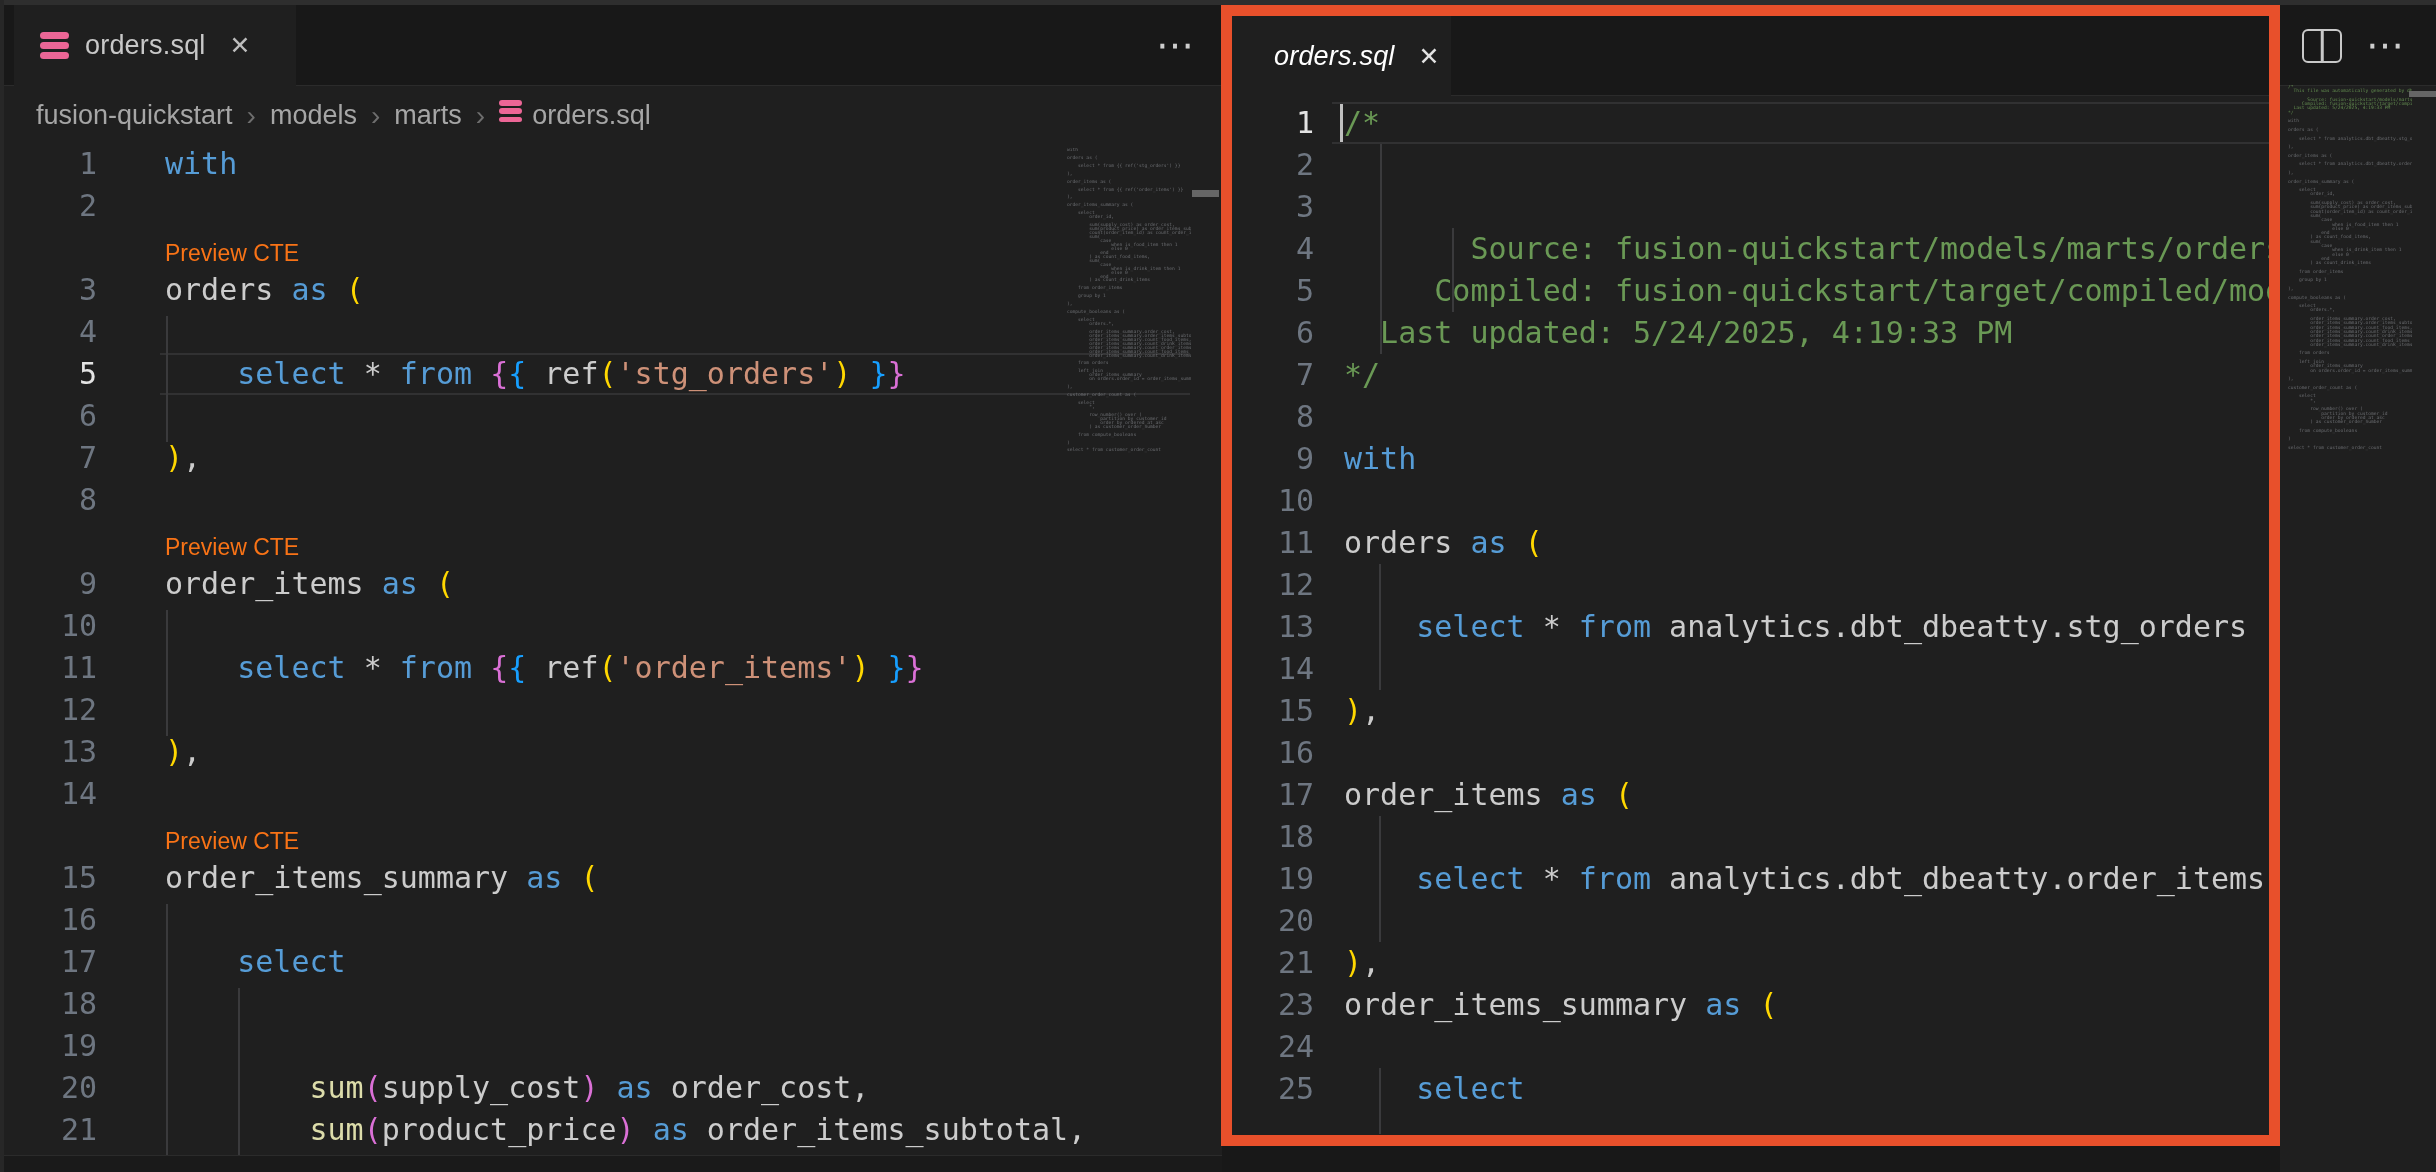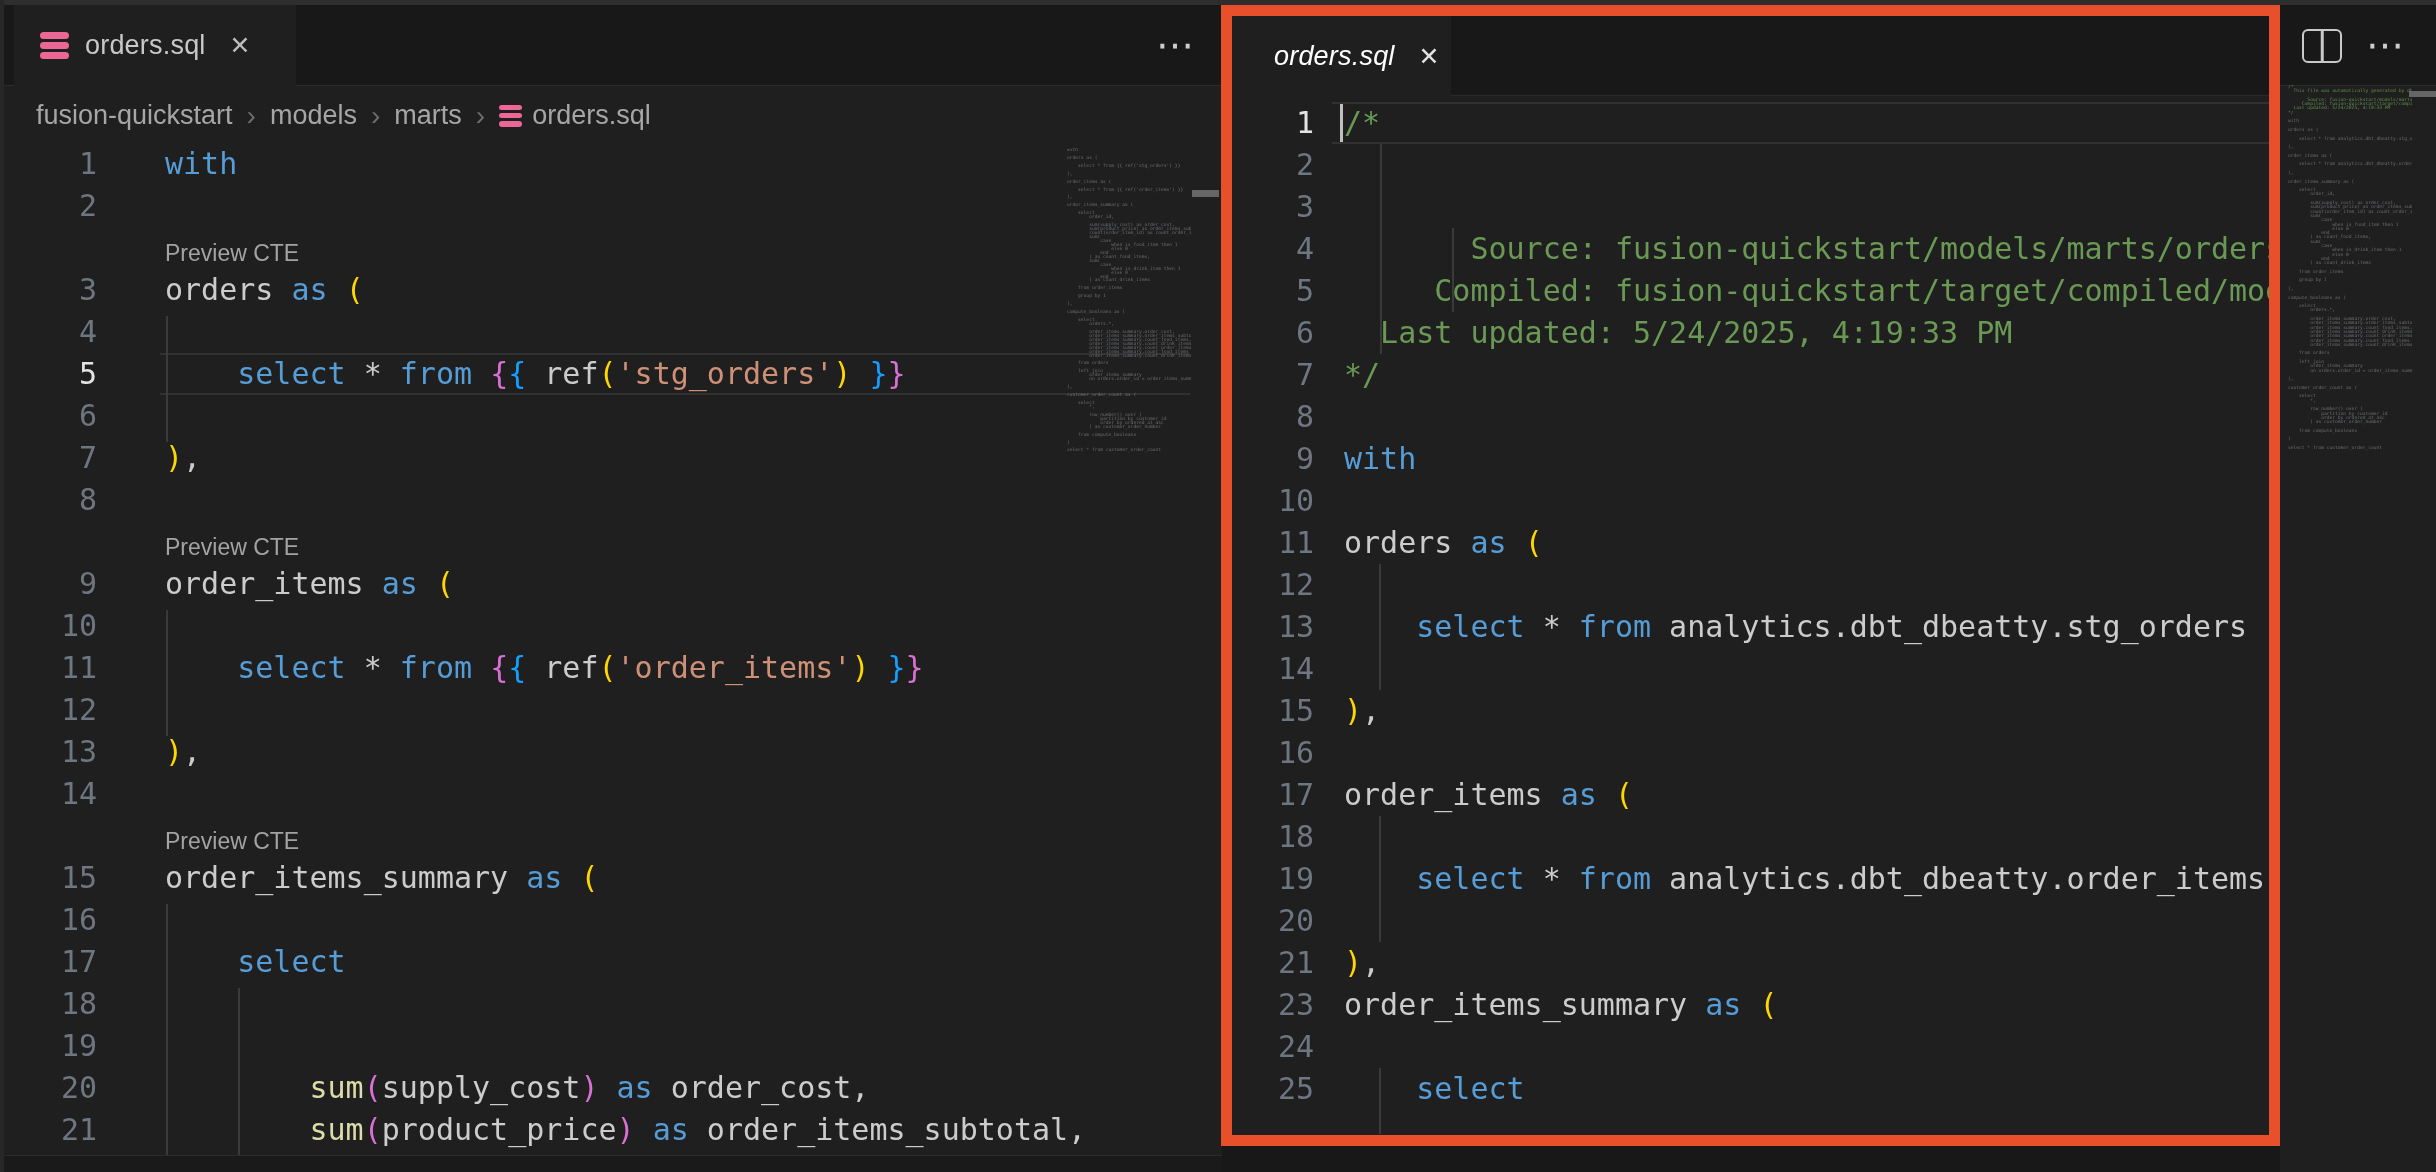--- a/index.html
+++ b/index.html
@@ -25,33 +25,33 @@
   .tab-close{font-size:25px;color:#BDBDBD;margin-left:8px;line-height:1}
   .more-icon{position:absolute;right:26px;top:50%;transform:translateY(-50%);font-size:38px;color:#CDCDCD;letter-spacing:2px;line-height:1;cursor:pointer}
 
   
   .db-icon{display:inline-flex;flex-direction:column;justify-content:space-between;width:29px;height:27px}
   .db-icon i{display:block;height:7px;border-radius:4px;background:var(--pink)}
   .db-icon.small{width:23px;height:22px}
   .db-icon.small i{height:5.5px;border-radius:3px}
 
   .breadcrumb{position:absolute;left:0;top:82px;width:100%;height:57px;background:var(--editor-bg);display:flex;align-items:center;padding-left:36px;gap:14px;font-size:27px;color:#A6A6A6}
-  .crumb{display:flex;align-items:center;gap:10px;cursor:pointer}
+  .crumb{display:flex;align-items:flex-start;gap:10px;cursor:pointer}
   .crumb-sep{color:#6E6E6E;font-size:28px}
 
   .rows{position:absolute;left:0;width:100%}
   .left-pane .rows{top:138px;height:1017px;overflow:hidden}
   .row{position:relative;height:42px}
   .lnum{position:absolute;top:0;left:0;text-align:right;color:var(--lnum);font-family:"DejaVu Sans Mono",monospace;font-size:30px;line-height:42px}
   .left-pane .lnum{width:97px}
   .row .code{position:absolute;top:0;white-space:pre;font-family:"DejaVu Sans Mono",monospace;font-size:30px;line-height:42px}
   .left-pane .code{left:165px}
   .row.current::before{content:"";position:absolute;top:0;bottom:0;border-top:2px solid #313132;border-bottom:2px solid #313132}
   .left-pane .row.current::before{left:160px;right:32px}
-  .codelens{position:absolute;bottom:2px;font-size:23px;color:#a3a3a3;cursor:pointer}
+  .codelens{position:absolute;bottom:2px;font-size:23px;color:#f97316;cursor:pointer}
   .left-pane .codelens{left:165px}
 
   .tok-k{color:var(--kw)} .tok-t{color:var(--txt)} .tok-s{color:var(--str)} .tok-c{color:var(--com)}
   .tok-f{color:var(--fn)} .tok-b1{color:var(--b1)} .tok-b2{color:var(--b2)} .tok-b3{color:var(--b3)}
 
   .guide{position:absolute;width:1.5px;background:#3A3A3C}
 
   .minimap{overflow:hidden;position:absolute}
   .minimap pre{font-family:"DejaVu Sans Mono",monospace;white-space:pre;margin:0}
   .left-minimap{left:1067px;top:143px;width:124px;height:312px}

